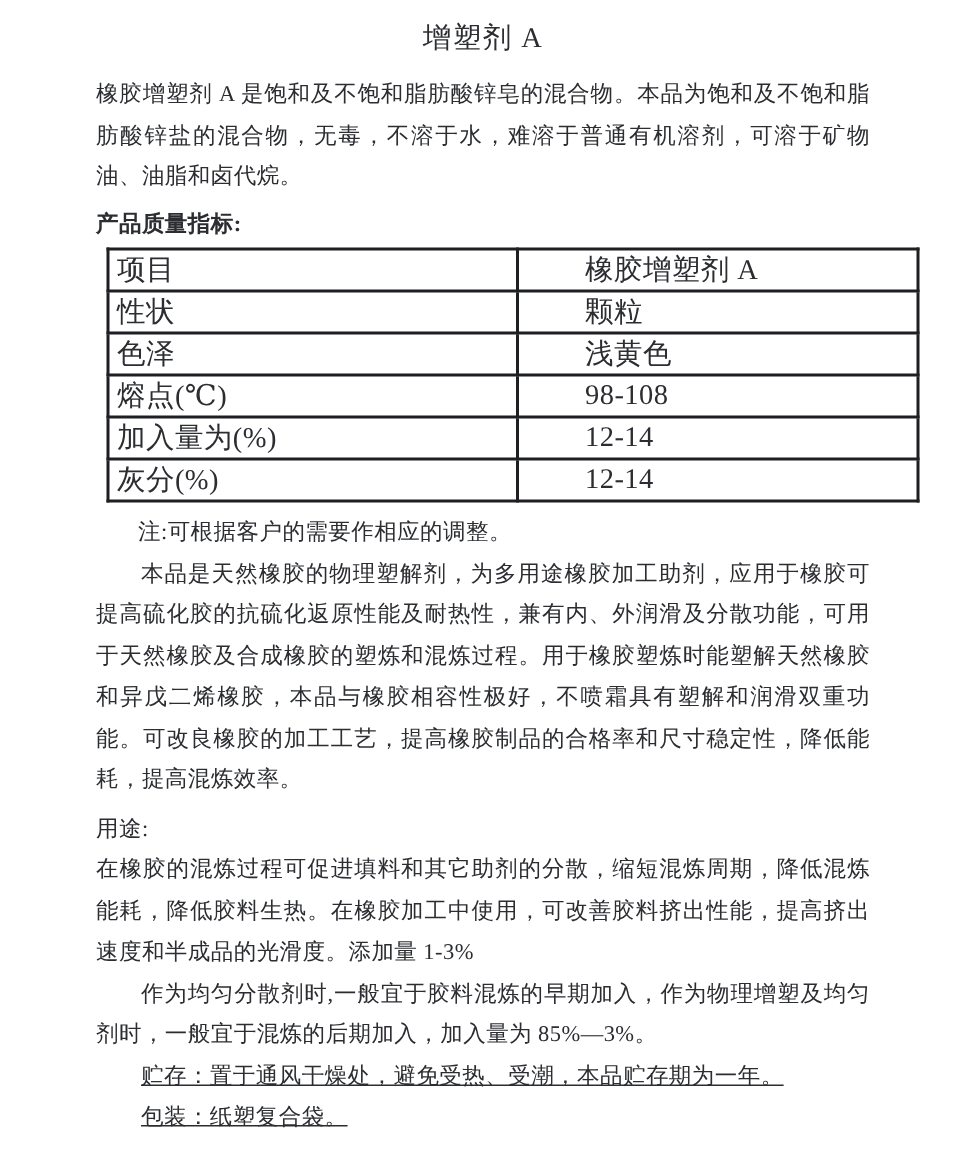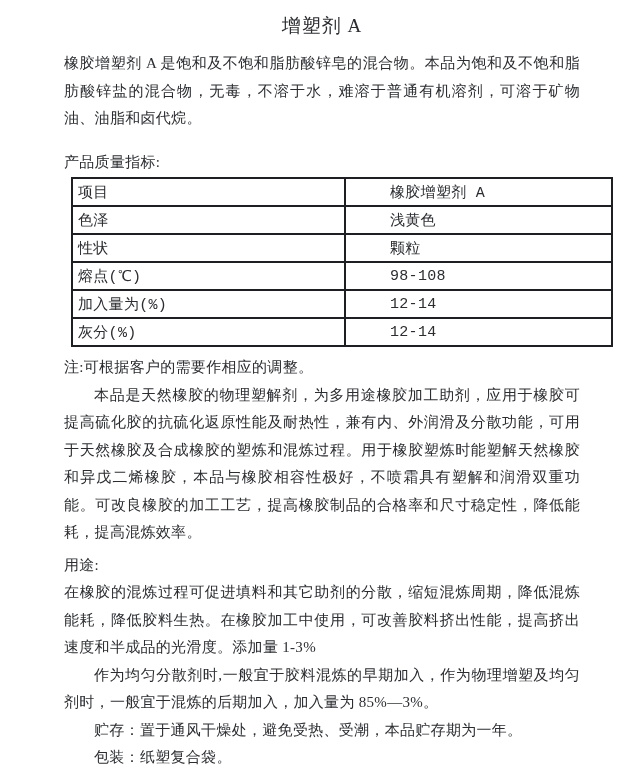--- a/index.html
+++ b/index.html
@@ -28,68 +28,67 @@
     letter-spacing: 1px;
   }
   .para {
     margin: 0;
     line-height: 27.5px;
     text-align: justify;
     letter-spacing: 0.3px;
   }
   .para.indent { text-indent: 2em; }
   .intro { margin-bottom: 0; }
-  .spec-heading { margin-top: 16px; }
+  .spec-heading { margin-top: 4px; font-weight: bold; }
   .spec-table {
     border-collapse: collapse;
     table-layout: fixed;
     width: 487px;
     margin: 1px 0 0 7px;
   }
   .spec-table td {
     border: 2px solid #1d1f22;
     height: 26px;
     padding: 0 4px 0 5px;
-    font-size: 15px;
+    font-size: 19px;
     letter-spacing: 0.3px;
     vertical-align: middle;
     overflow: hidden;
     white-space: nowrap;
-    font-family: Liberation Mono, monospace;
   }
   .spec-table .col-label { width: 262px; }
   .spec-table .col-value { width: 217px; padding-left: 44px; }
-  .table-note { margin-top: 7px; }
+  .table-note { margin-top: 7px; margin-left: 28px; }
   .usage-heading { margin-top: 5px; }
-  .tail-line { line-height: 27px; }
+  .tail-line { line-height: 27px; text-decoration: underline; }
 </style>
 </head>
 <body>
 
 <div class="page">
 
   <h1 class="doc-title">增塑剂 A</h1>
 
   <p class="para intro">橡胶增塑剂 A 是饱和及不饱和脂肪酸锌皂的混合物。本品为饱和及不饱和脂肪酸锌盐的混合物，无毒，不溶于水，难溶于普通有机溶剂，可溶于矿物油、油脂和卤代烷。</p>
 
   <p class="para spec-heading">产品质量指标:</p>
 
   <table class="spec-table">
     <tbody>
       <tr>
         <td class="col-label">项目</td>
         <td class="col-value">橡胶增塑剂 A</td>
       </tr>
       <tr>
+        <td class="col-label">性状</td>
+        <td class="col-value">颗粒</td>
+      </tr>
+      <tr>
         <td class="col-label">色泽</td>
         <td class="col-value">浅黄色</td>
-      </tr>
-      <tr>
-        <td class="col-label">性状</td>
-        <td class="col-value">颗粒</td>
       </tr>
       <tr>
         <td class="col-label">熔点(℃)</td>
         <td class="col-value">98-108</td>
       </tr>
       <tr>
         <td class="col-label">加入量为(%)</td>
         <td class="col-value">12-14</td>
       </tr>
       <tr>

